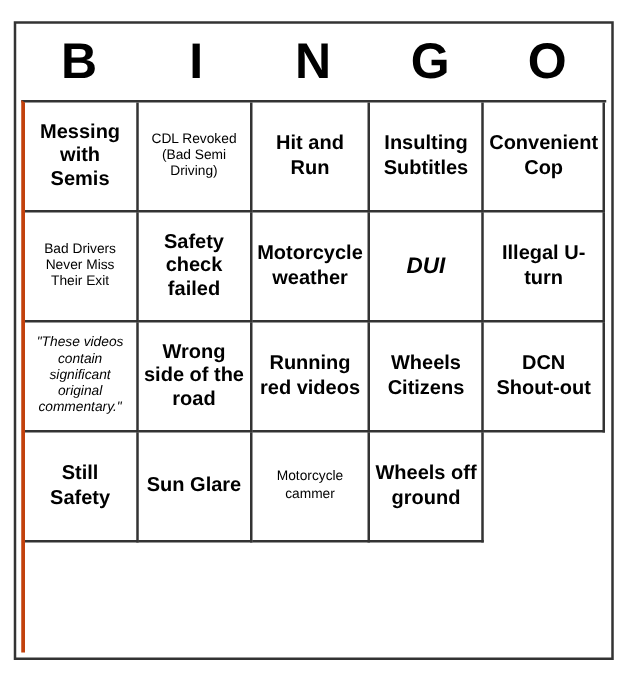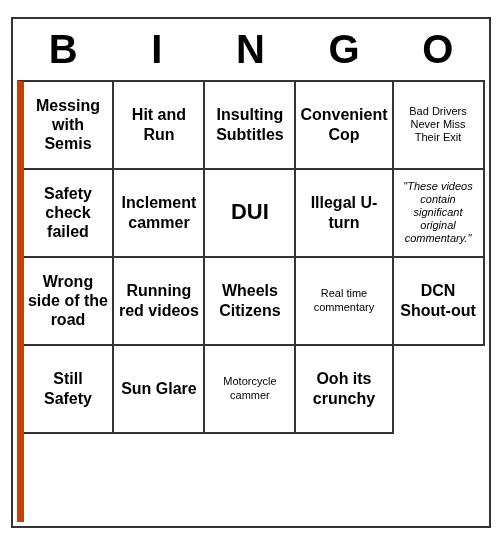--- a/index.html
+++ b/index.html
@@ -27,37 +27,38 @@
       font-size: 40px;
       font-weight: bold;
       font-family: Arial, sans-serif;
       padding: 4px 0;
     }
     .bingo-grid {
       display: grid;
       grid-template-columns: repeat(5, 1fr);
       grid-template-rows: repeat(5, 1fr);
       border-top: 2px solid #333;
-      border-left: 7px solid #c2410c;
+      border-left: 3px solid #c2410c;
     }
     .bingo-cell {
       border-right: 2px solid #333;
       border-bottom: 2px solid #333;
       min-height: 88px;
       display: flex;
       align-items: center;
       justify-content: center;
       text-align: center;
       padding: 4px;
       font-size: 13px;
       line-height: 1.2;
     }
     .bingo-cell.large-text {
-      font-size: 22px;
+      font-size: 18px;
       font-weight: bold;
+      font-style: italic;
     }
     .bingo-cell.medium-text {
       font-size: 16px;
       font-weight: bold;
     }
     .bingo-cell.small-text {
       font-size: 11px;
     }
     .bingo-cell.italic-text {
       font-size: 11px;
@@ -70,32 +71,32 @@
 <div class="bingo-card">
   <div class="bingo-header">
     <div class="bingo-header-cell">B</div>
     <div class="bingo-header-cell">I</div>
     <div class="bingo-header-cell">N</div>
     <div class="bingo-header-cell">G</div>
     <div class="bingo-header-cell">O</div>
   </div>
   <div class="bingo-grid" id="bingo-grid">
   <div class="bingo-cell medium-text">Messing with Semis</div>
+      <div class="bingo-cell small-text">CDL Revoked (Bad Semi Driving)</div>
       <div class="bingo-cell medium-text">Hit and Run</div>
       <div class="bingo-cell medium-text">Insulting Subtitles</div>
       <div class="bingo-cell medium-text">Convenient Cop</div>
       <div class="bingo-cell small-text">Bad Drivers Never Miss Their Exit</div>
       <div class="bingo-cell medium-text">Safety check failed</div>
-      <div class="bingo-cell medium-text">Inclement cammer</div>
+      <div class="bingo-cell medium-text">Motorcycle weather</div>
       <div class="bingo-cell large-text">DUI</div>
       <div class="bingo-cell medium-text">Illegal U-turn</div>
       <div class="bingo-cell italic-text">"These videos contain significant original commentary."</div>
       <div class="bingo-cell medium-text">Wrong side of the road</div>
       <div class="bingo-cell medium-text">Running red videos</div>
       <div class="bingo-cell medium-text">Wheels Citizens</div>
-      <div class="bingo-cell small-text">Real time commentary</div>
       <div class="bingo-cell medium-text">DCN Shout-out</div>
       <div class="bingo-cell medium-text">Still Safety</div>
       <div class="bingo-cell medium-text">Sun Glare</div>
       <div class="bingo-cell small-text">Motorcycle cammer</div>
-      <div class="bingo-cell medium-text">Ooh its crunchy</div>
+      <div class="bingo-cell medium-text">Wheels off ground</div>
     </div>
 </div>
 
 </body></html>

